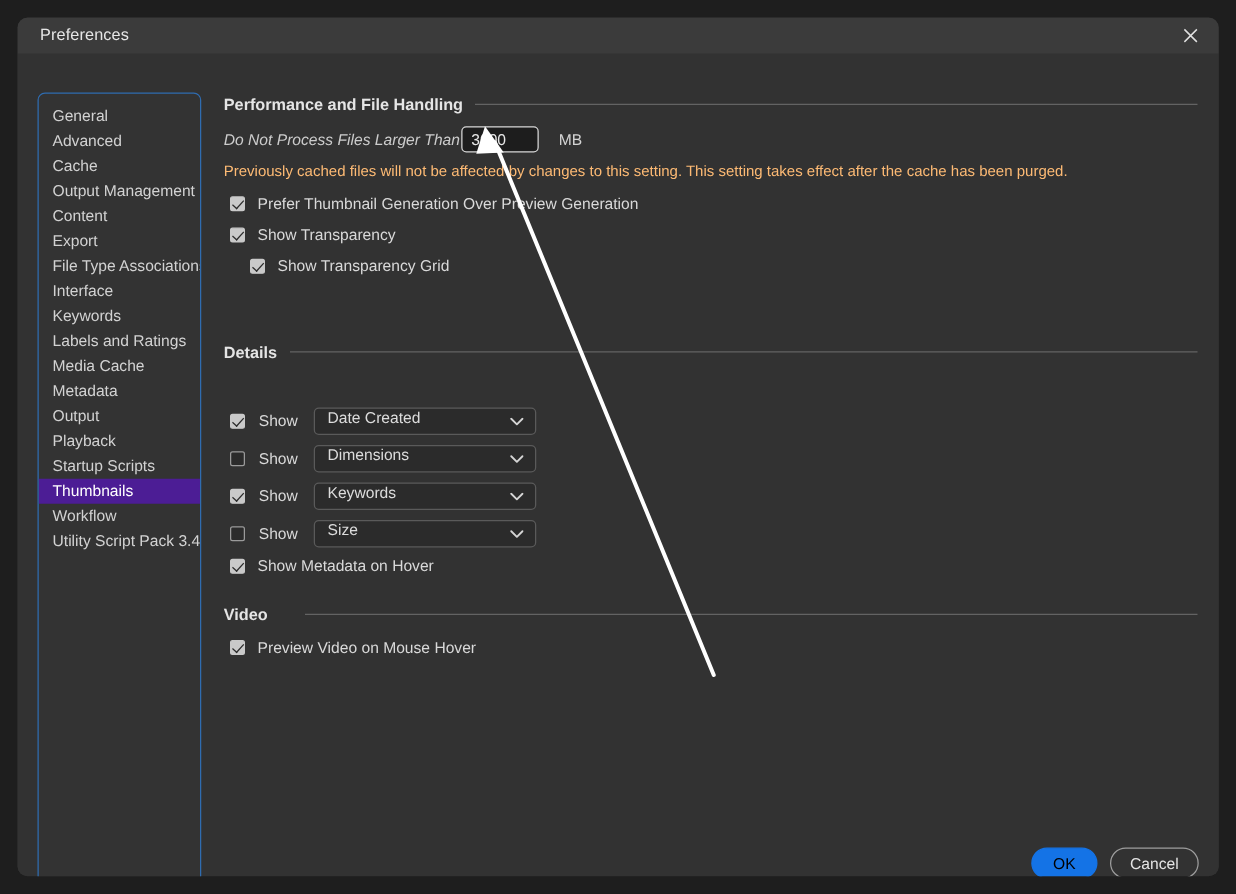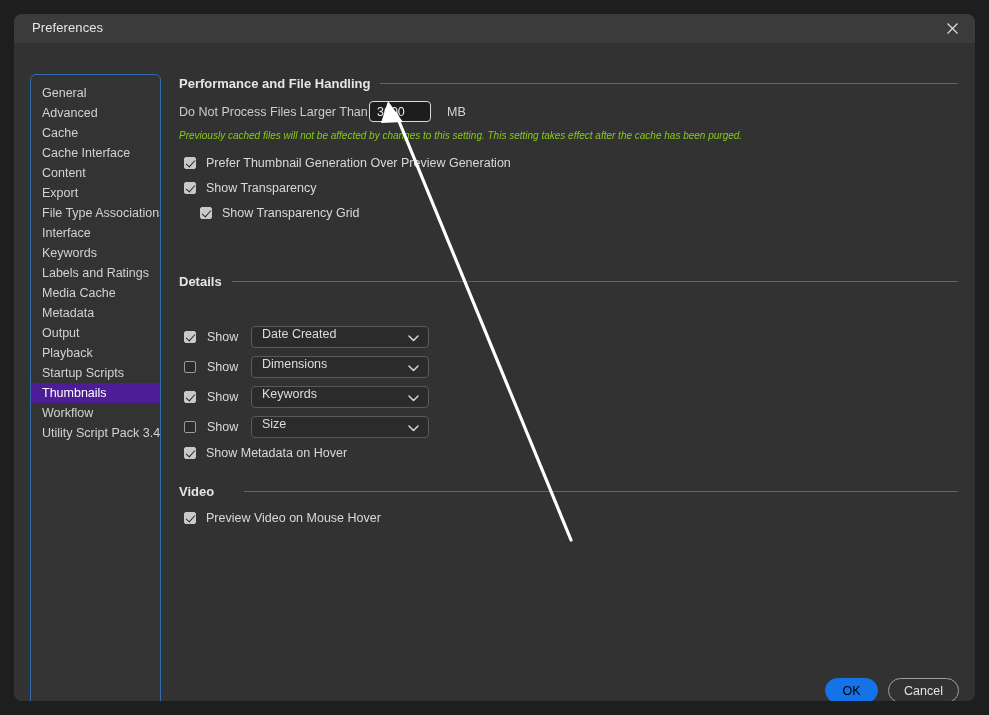--- a/index.html
+++ b/index.html
@@ -77,21 +77,21 @@
     white-space: nowrap; padding-right: 10px;
   }
   .sect-head .rule { flex: 1; height: 1px; background: #636363; }
 
   .static-line {
     position: absolute;
     font-size: 12.5px; color: #cccccc; white-space: nowrap;
   }
   .hint-line {
     position: absolute;
-    font-size: 10px; color: #84cc16; white-space: nowrap; font-style: italic;
+    font-size: 12px; color: #fdba74; white-space: nowrap;
   }
 
   
   .num-input {
     position: absolute;
     width: 62px; height: 21px;
     background: #1d1d1d;
     border: 1px solid #d8d8d8;
     border-radius: 4px;
     color: #e8e8e8;
@@ -182,21 +182,21 @@
         </svg>
       </div>
     </div>
 
     <div class="body-area">
 
       <div class="sidebar">
         <div class="side-item first">General</div>
         <div class="side-item">Advanced</div>
         <div class="side-item">Cache</div>
-        <div class="side-item">Cache Interface</div>
+        <div class="side-item">Output Management</div>
         <div class="side-item">Content</div>
         <div class="side-item">Export</div>
         <div class="side-item">File Type Associations</div>
         <div class="side-item">Interface</div>
         <div class="side-item">Keywords</div>
         <div class="side-item">Labels and Ratings</div>
         <div class="side-item">Media Cache</div>
         <div class="side-item">Metadata</div>
         <div class="side-item">Output</div>
         <div class="side-item">Playback</div>
@@ -206,21 +206,21 @@
         <div class="side-item">Utility Script Pack 3.4</div>
       </div>
 
       <div class="content">
 
         <div class="sect-head" style="top:33px;">
           <span class="lbl">Performance and File Handling</span>
           <span class="rule"></span>
         </div>
 
-        <div class="static-line" style="top:62px; left:0;">Do Not Process Files Larger Than</div>
+        <div class="static-line" style="top:62px; left:0;font-style:italic;">Do Not Process Files Larger Than</div>
         <input class="num-input" style="top: 58px; left: 190px;" value="3000">
         <div class="unit-lbl" style="top:62px; left:268px;">MB</div>
 
         <div class="hint-line" style="top:87px; left:0;">Previously cached files will not be affected by changes to this setting. This setting takes effect after the cache has been purged.</div>
 
         <div class="cbrow" style="top:113px; left:5px;">
           <span class="cbox on"></span>
           <span class="cblabel">Prefer Thumbnail Generation Over Preview Generation</span>
         </div>
         <div class="cbrow" style="top:138px; left:5px;">

